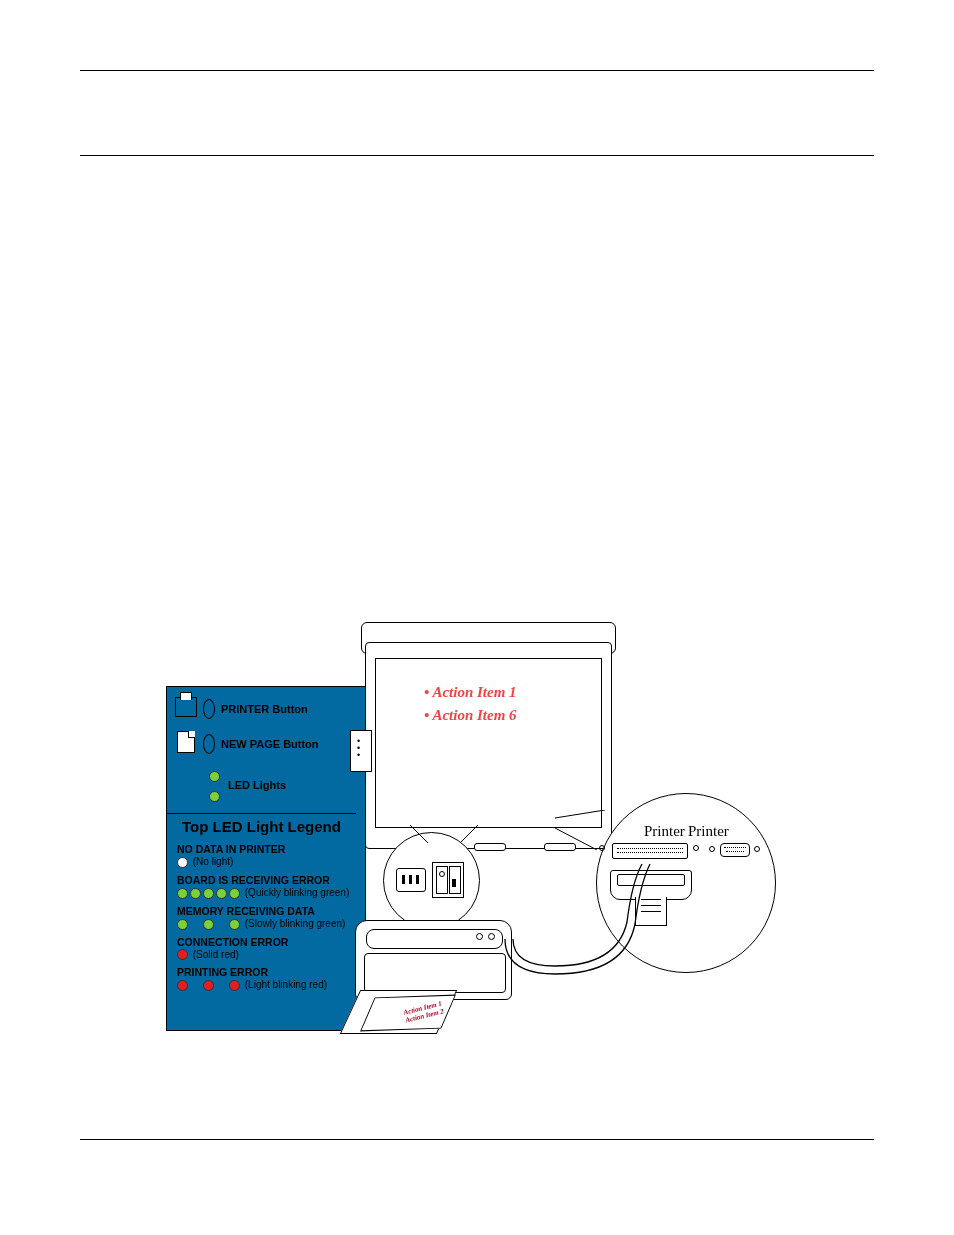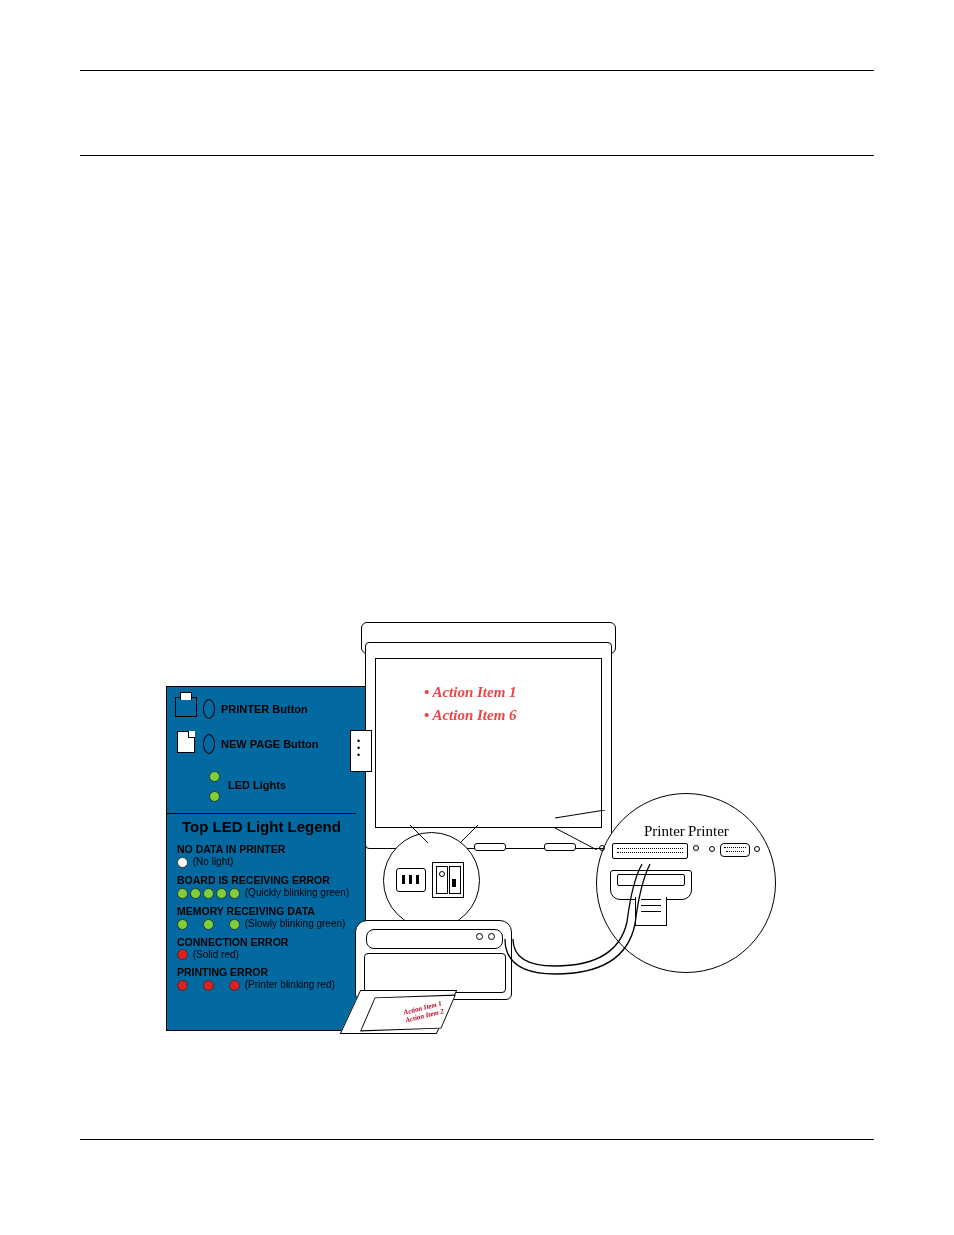--- a/index.html
+++ b/index.html
@@ -189,21 +189,21 @@
       <div class="legend-item">
         <span class="state">MEMORY RECEIVING DATA</span>
         <div class="dots"><span class="led-dot led-green"></span><span class="led-dot led-off" style="visibility: hidden;"></span><span class="led-dot led-green"></span><span class="led-dot led-off" style="visibility: hidden;"></span><span class="led-dot led-green"></span><span class="note"> (Slowly blinking green)</span></div>
       </div>
       <div class="legend-item">
         <span class="state">CONNECTION ERROR</span>
         <div class="dots"><span class="led-dot led-red"></span><span class="note"> (Solid red)</span></div>
       </div>
       <div class="legend-item">
         <span class="state">PRINTING ERROR</span>
-        <div class="dots"><span class="led-dot led-red"></span><span class="led-dot led-off" style="visibility: hidden;"></span><span class="led-dot led-red"></span><span class="led-dot led-off" style="visibility: hidden;"></span><span class="led-dot led-red"></span><span class="note"> (Printer blinking red)</span></div>
+        <div class="dots"><span class="led-dot led-red"></span><span class="led-dot led-off" style="visibility: hidden;"></span><span class="led-dot led-red"></span><span class="led-dot led-off" style="visibility: hidden;"></span><span class="led-dot led-red"></span><span class="note"> (Light blinking red)</span></div>
       </div>
     </div>
 </div>
 
 <div class="board">
   <div class="board-top"></div>
   <div class="board-body">
     <div class="board-foot" style="left:40px;"></div>
     <div class="board-foot" style="left:108px; width:30px;"></div>
     <div class="board-foot" style="left:178px;"></div>

